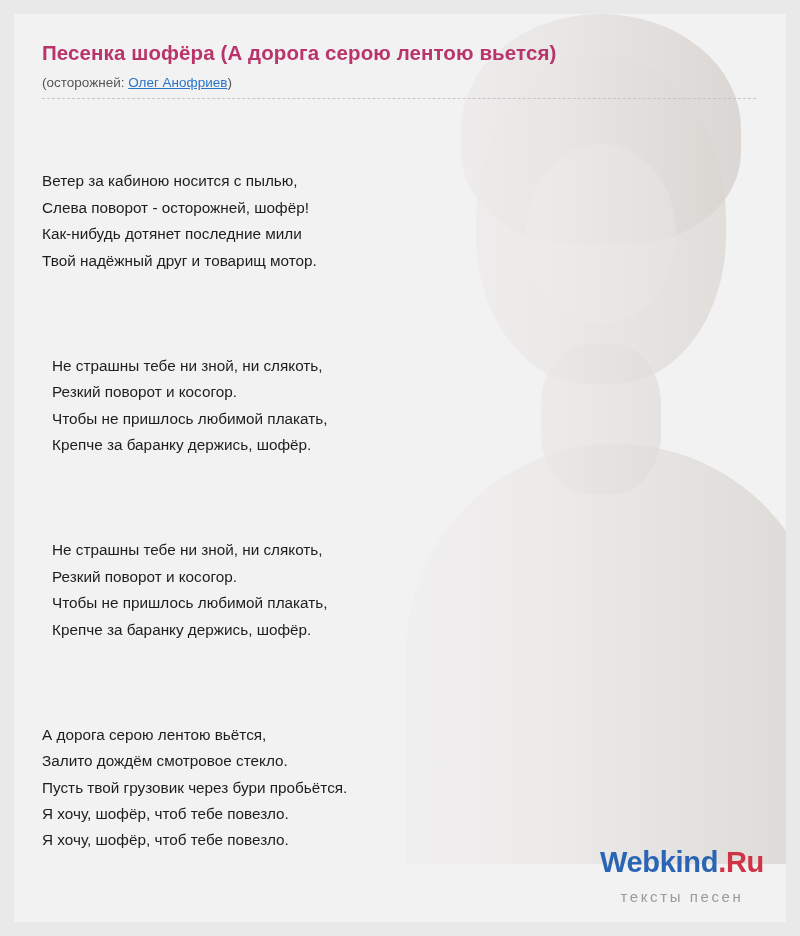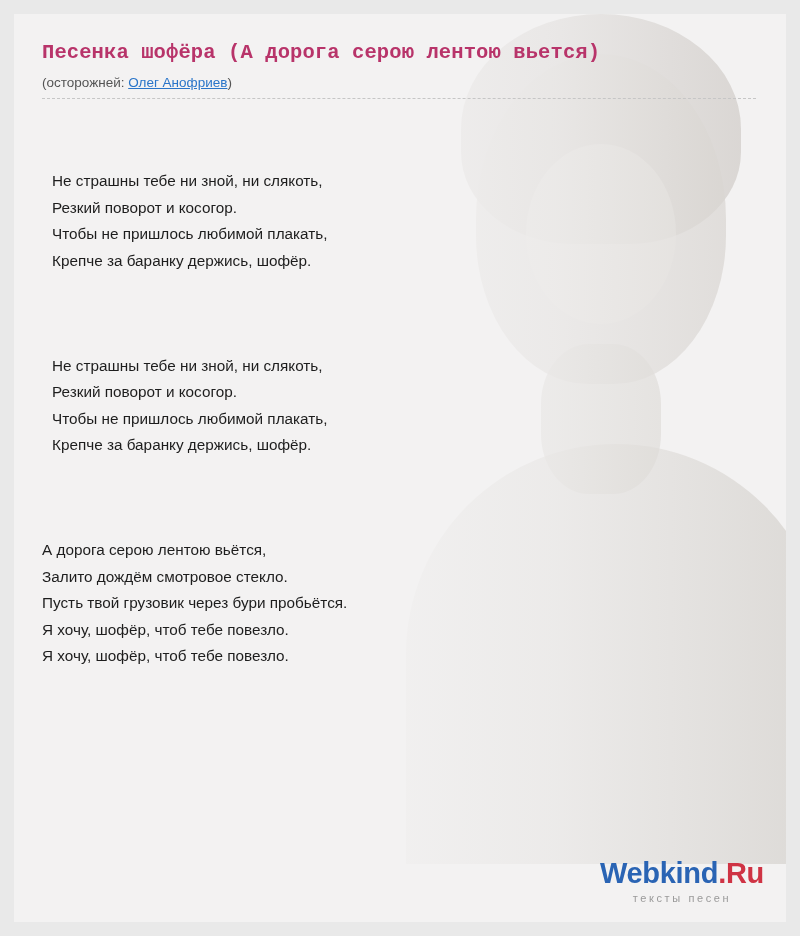--- a/index.html
+++ b/index.html
@@ -100,21 +100,20 @@
     z-index: 2;
     padding: 26px 30px 0 28px;
   }
   h1.song-title {
     margin: 0;
     font-size: 20.5px;
     font-weight: bold;
     color: #b8346a;
     letter-spacing: 0.1px;
     line-height: 1.25;
-    font-family: Liberation Mono, monospace;
   }
   .artist-line {
     margin-top: 9px;
     font-size: 13.5px;
     color: #545454;
   }
   .artist-line a {
     color: #2a75c9;
     text-decoration: underline;
   }
@@ -148,22 +147,22 @@
   .logo .wk {
     font-size: 29px;
     font-weight: bold;
     color: #2a64b4;
     letter-spacing: -0.3px;
   }
   .logo .wk .ru {
     color: #cf3344;
   }
   .logo .tag {
-    margin-top: 5px;
-    font-size: 11px;
+    margin-top: 12px;
+    font-size: 15px;
     color: #9a9a9a;
     letter-spacing: 2.6px;
   }
 </style>
 </head>
 <body>
 
 <div class="page">
   <div class="card">
 
@@ -177,20 +176,24 @@
     </div>
 
     <div class="content">
       <h1 class="song-title">Песенка шофёра (А дорога серою лентою вьется)</h1>
 
       <div class="artist-line"><span>(осторожней: </span><a href="#">Олег Анофриев</a><span>)</span></div>
 
       <div class="divider"></div>
 
       <div class="lyrics">
+        <p class="verse">Ветер за кабиною носится с пылью,
+Слева поворот - осторожней, шофёр!
+Как-нибудь дотянет последние мили
+Твой надёжный друг и товарищ мотор.</p>
         <p class="chorus">Не страшны тебе ни зной, ни слякоть,
 Резкий поворот и косогор.
 Чтобы не пришлось любимой плакать,
 Крепче за баранку держись, шофёр.</p>
         <p class="chorus">Не страшны тебе ни зной, ни слякоть,
 Резкий поворот и косогор.
 Чтобы не пришлось любимой плакать,
 Крепче за баранку держись, шофёр.</p>
         <p class="verse">А дорога серою лентою вьётся,
 Залито дождём смотровое стекло.

